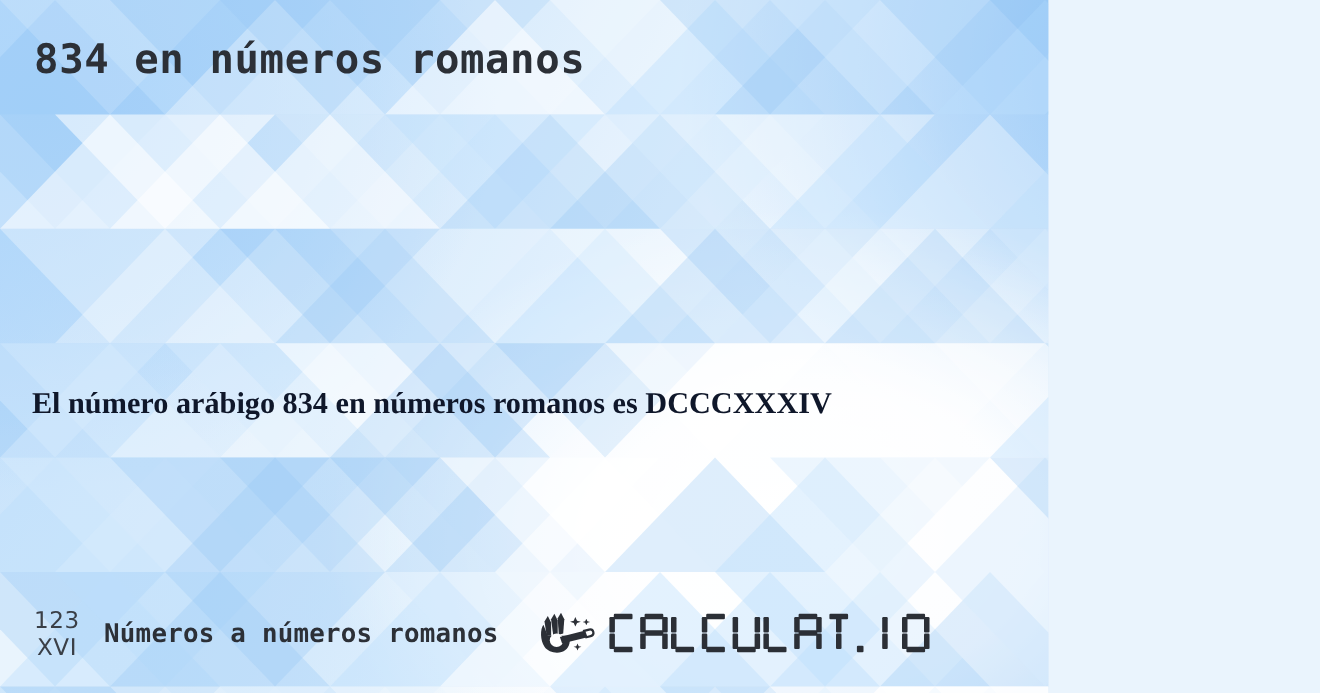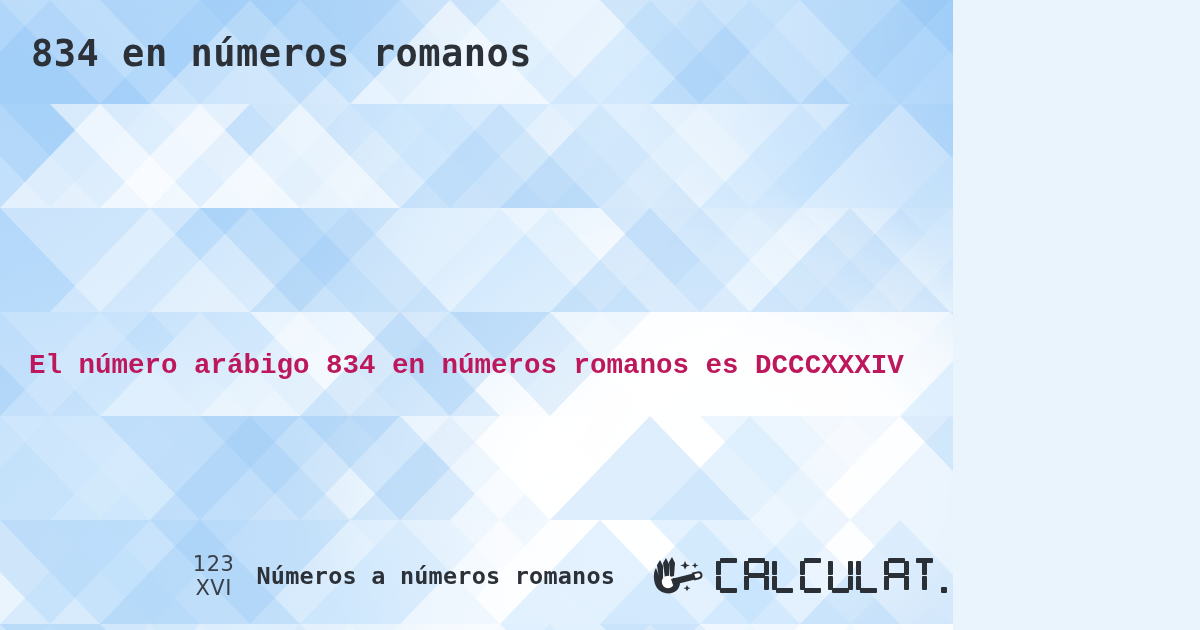--- a/index.html
+++ b/index.html
@@ -84,37 +84,37 @@
     text-align: justify;
     text-justify: inter-word;
   }
 
   #result-heading {
     position: absolute;
     left: 29px;
     top: 343px;
     width: 1080px;
     margin: 0;
-    font-family: Liberation Mono, monospace;
+    font-family: Liberation Serif, serif;
     font-size: 27.5px;
     font-weight: bold;
     line-height: 45px;
-    color: #be185d;
+    color: #0f172a;
   }
 
   
   #footer-bar {
     position: absolute;
     left: 0;
     right: 0;
     bottom: 0;
     height: 96px;
     display: flex;
     align-items: center;
-    justify-content: center;
+    justify-content: flex-start;
     padding: 0 31px 12px 31px;
     box-sizing: border-box;
     gap: 36px;
   }
 
   #footer-brand {
     display: flex;
     align-items: center;
     gap: 22px;
   }

